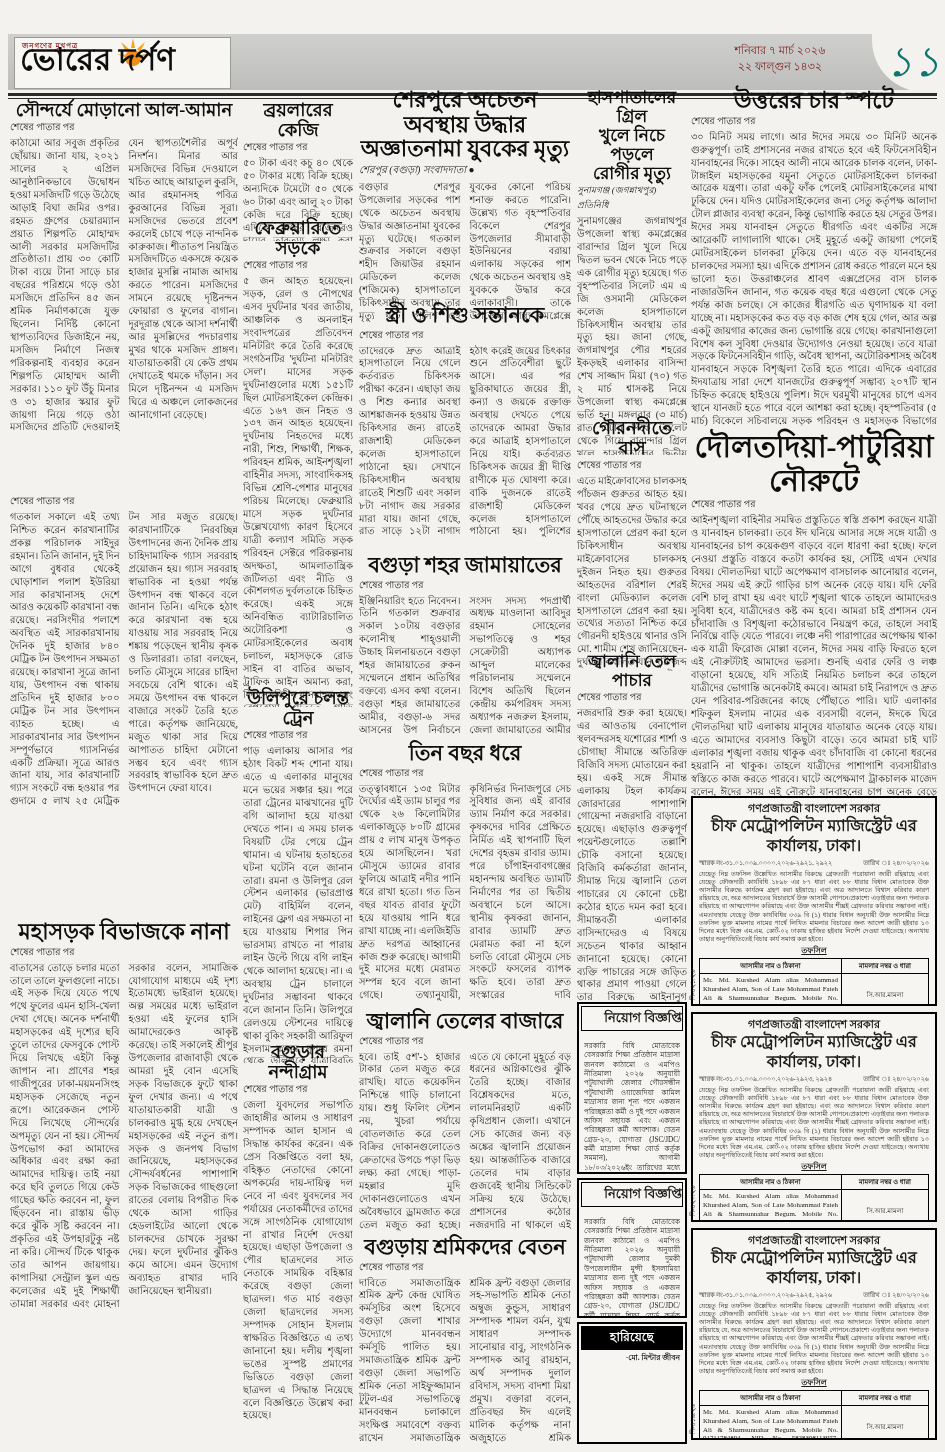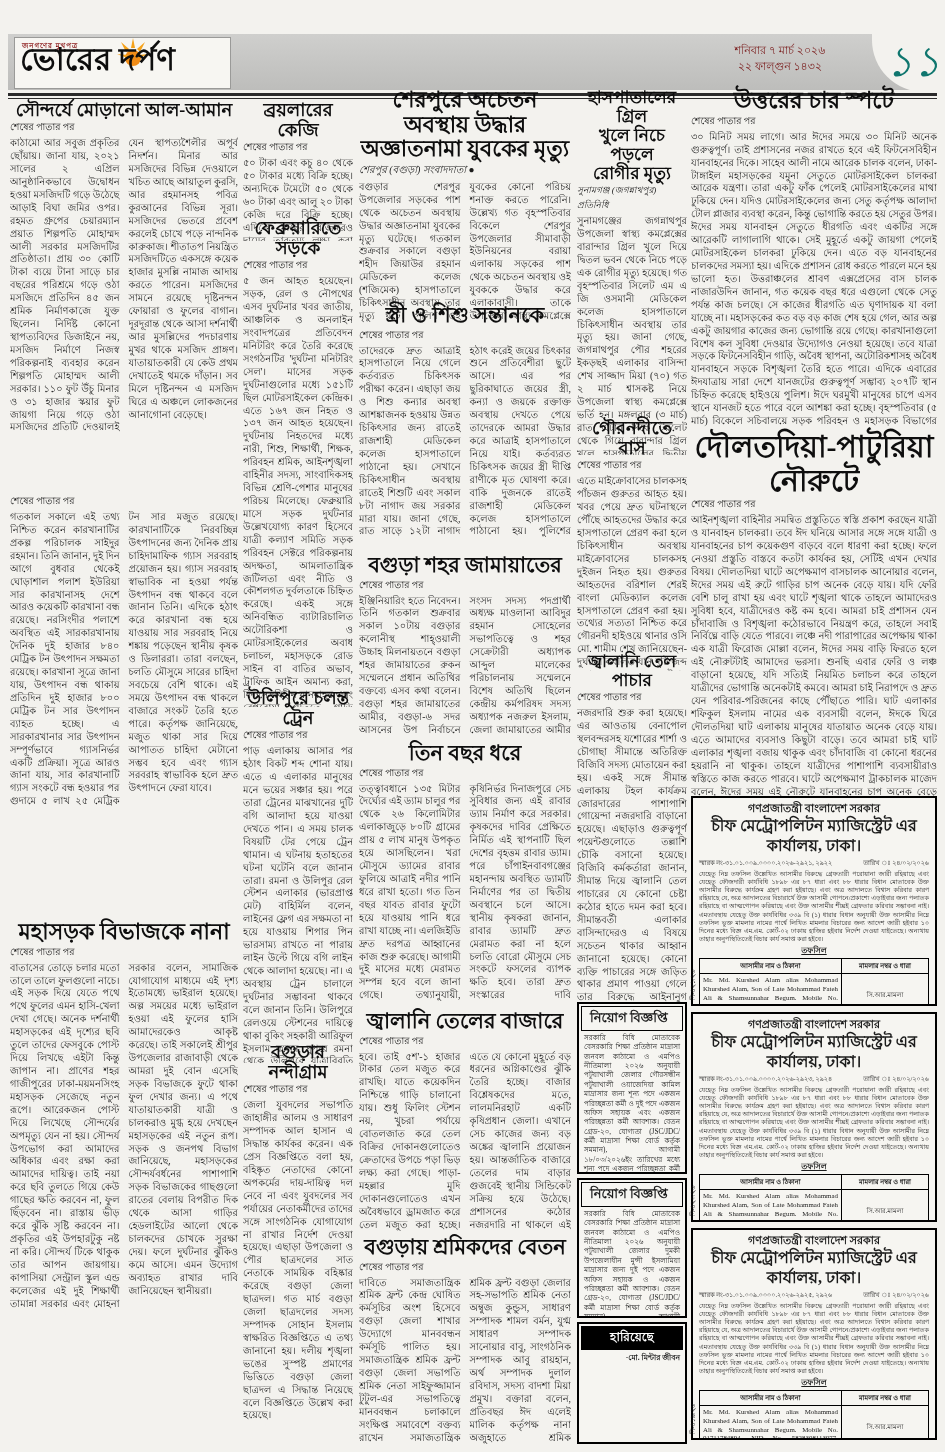--- a/index.html
+++ b/index.html
@@ -20,22 +20,22 @@
   .rule-thick{left:8px;top:93px;width:929px;height:3px;background:#2b2b2b}
   .rule-thin{left:8px;top:98px;width:929px;height:1px;background:#2b2b2b}
   
   .hl{font-weight:bold;text-align:center;line-height:1.12;color:#0e0e0e;width:100%}
   .cont{font-size:9.5px;font-weight:normal;text-align:left;width:100%}
   .byline{font-size:10px;font-weight:normal;font-style:italic}
   .bodytx{font-size:9.8px;line-height:1.32;text-align:justify;overflow:hidden;color:#1f1f1f}
   .cols2{column-count:2;column-gap:9px}
   
   .nbox{border:2px solid #000;background:#f6f5f1;box-sizing:border-box;padding:3px 5px;overflow:hidden}
-  .nbox-head{font-size:13px;font-weight:900;text-align:left;border:1.5px solid #000;
-             padding:1px 8px;margin:-1px -3px 3px -3px}
+  .nbox-head{font-size:13px;font-weight:900;text-align:right;border:1.5px solid #000;
+             padding:1px 0;margin:-1px -3px 11px -3px}
   .inverse-head{background:#000000;color:#fff;font-size:12px;font-weight:900;text-align:center;
                 padding:2px 0;margin:-1px -3px 3px -3px}
   .nbox-body{font-size:7.2px;line-height:1.3;text-align:justify}
   
   .legal{border:2px solid #000;background:#f6f5f1;box-sizing:border-box;padding:4px 6px;overflow:hidden}
   .lg-title{font-size:11px;font-weight:bold;text-align:center;line-height:1.25}
   .lg-sub{font-size:16px;font-weight:bold;text-align:center;line-height:1.25}
   .lg-meta{display:flex;justify-content:space-between;font-size:6.4px;margin-top:2px}
   .lg-body{font-size:6.3px;line-height:1.3;text-align:justify;margin-top:1px}
   .lg-taf{font-size:8px;font-weight:bold;text-align:center;text-decoration:underline;margin:1px 0}

